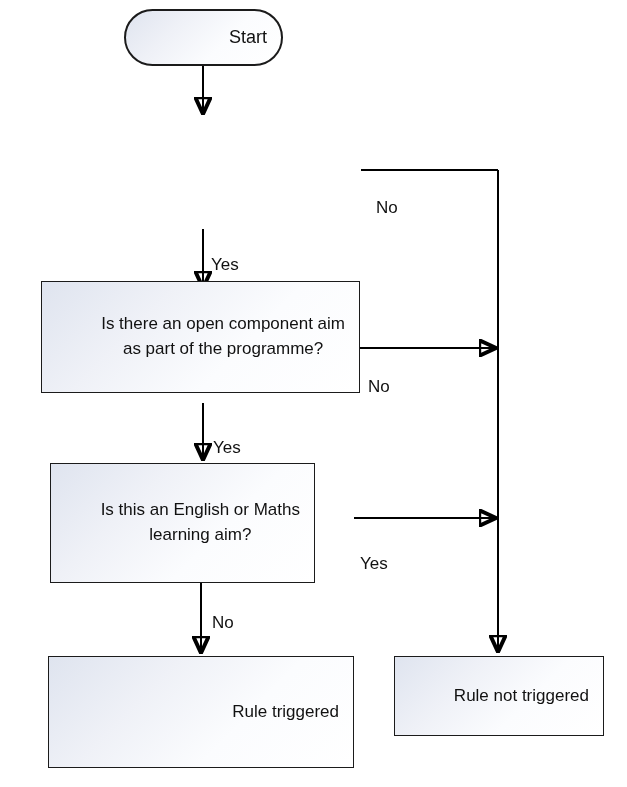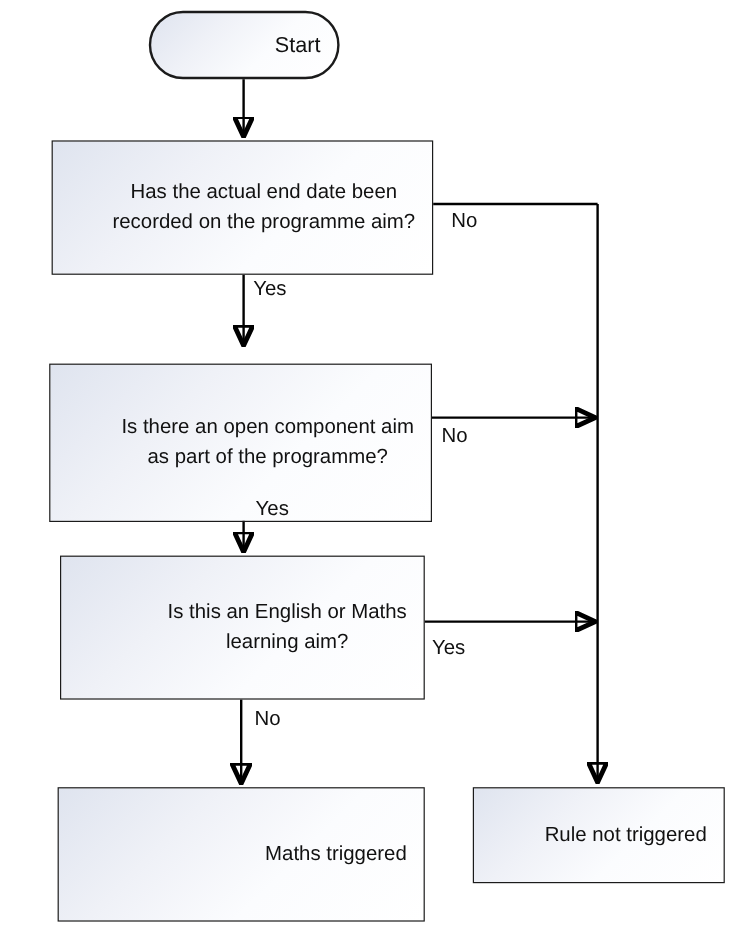--- a/index.html
+++ b/index.html
@@ -40,20 +40,21 @@
     display: block;
     padding: 0 14px;
     white-space: pre-line;
   }
   .edge-label {
     position: absolute;
     font-size: 17px;
     color: #111111;
     white-space: nowrap;
     line-height: 1;
+    margin-top: 24px;
   }
   svg.connectors {
     position: absolute;
     left: 0;
     top: 0;
     width: 627px;
     height: 787px;
     overflow: visible;
     pointer-events: none;
   }
@@ -90,37 +91,33 @@
 
     <path d="M 354 518 L 494 518" marker-end="url(#arrowhead)"></path>
 
     <path d="M 201 583 L 201 651" marker-end="url(#arrowhead)"></path>
   </svg>
 
   <div class="node node-terminator" style="left:124px; top:9px; width:159px; height:57px;">
     <span class="node-label">Start</span>
   </div>
 
-  <div class="node" style="left:43px; top:117px; width:318px; height:112px;">
-    <span class="node-label">Has the actual end date been
-recorded on the programme aim?</span>
-  </div>
 
-  <div class="node" style="left:41px; top:303px; width:319px; height:132px;">
+  <div class="node" style="left:41px; top:281px; width:319px; height:112px;">
     <span class="node-label">Is there an open component aim
 as part of the programme?</span>
   </div>
 
-  <div class="node" style="left:50px; top:463px; width:304px; height:120px;">
+  <div class="node" style="left:50px; top:463px; width:265px; height:120px;">
     <span class="node-label">Is this an English or Maths
 learning aim?</span>
   </div>
 
   <div class="node" style="left:48px; top:656px; width:306px; height:112px;">
-    <span class="node-label">Maths triggered</span>
+    <span class="node-label">Rule triggered</span>
   </div>
 
   <div class="node" style="left:394px; top:656px; width:210px; height:80px;">
     <span class="node-label">Rule not triggered</span>
   </div>
 
   <span class="edge-label" style="left:376px; top:175px;">No</span>
 
   <span class="edge-label" style="left:211px; top:232px;">Yes</span>
 

